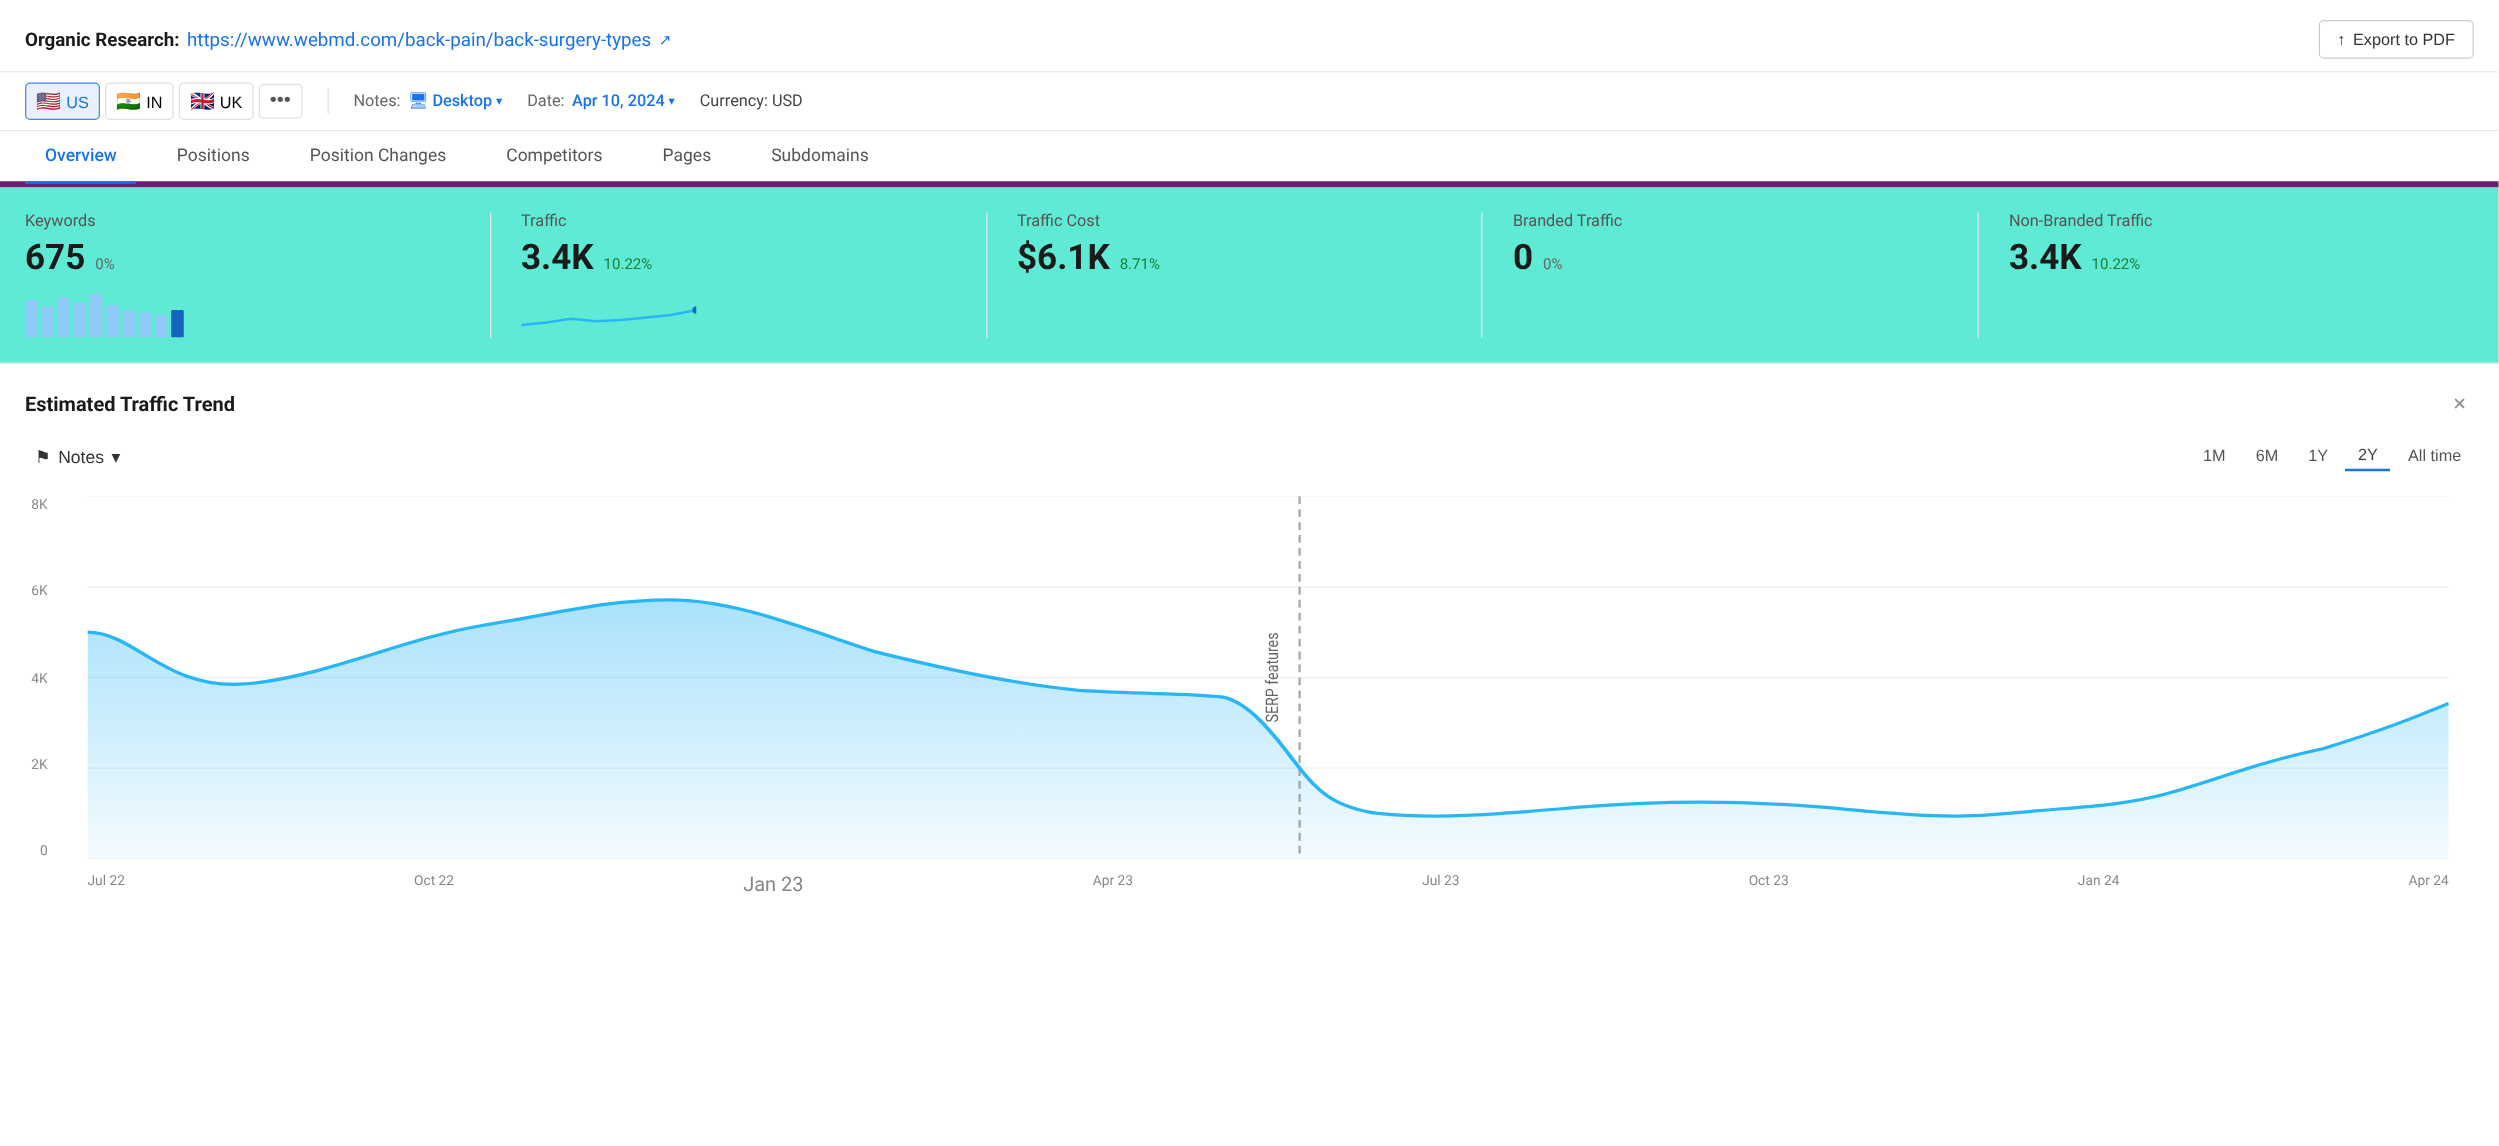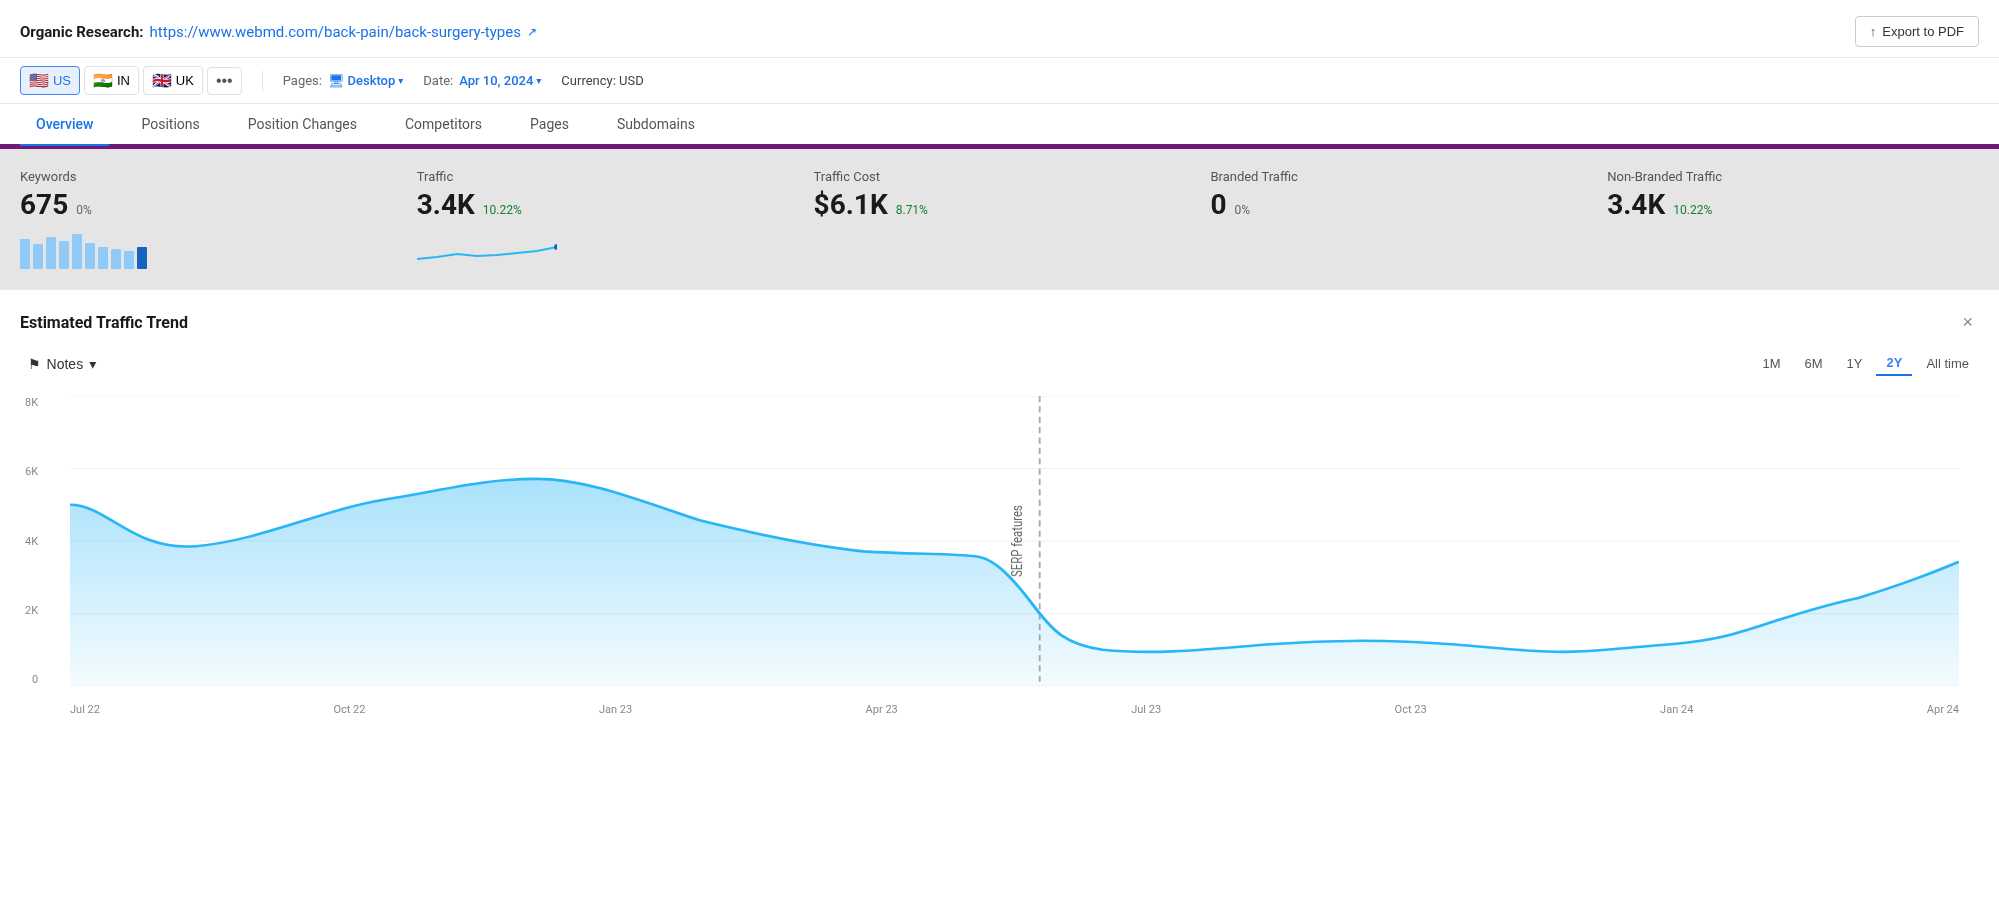--- a/index.html
+++ b/index.html
@@ -21,39 +21,39 @@
     .toolbar-divider { width: 1px; height: 20px; background: #e0e0e0; }
     .toolbar-item { display: flex; align-items: center; gap: 6px; font-size: 13px; color: #444; }
     .toolbar-item .label { color: #666; }
     .toolbar-item .value { color: #1a73e8; font-weight: 500; cursor: pointer; display: flex; align-items: center; gap: 3px; }
     .toolbar-item .value .chevron { font-size: 10px; }
 
     .nav-tabs { padding: 0 20px; border-bottom: 5px solid #701a75; display: flex; gap: 16px; }
     .nav-tab { padding: 12px 16px; font-size: 14px; color: #555; cursor: pointer; border-bottom: 2px solid transparent; margin-bottom: -2px; white-space: nowrap; }
     .nav-tab.active { color: #1a73e8; border-bottom-color: #1a73e8; font-weight: 500; }
 
-    .metrics-bar { display: flex; padding: 20px; gap: 0; border-bottom: 1px solid #e8e8e8; background: #e5e5e5; }
+    .metrics-bar { display: flex; padding: 20px; gap: 0; border-bottom: 1px solid #e8e8e8; background: #5eead4; }
     .metric-card { flex: 1; padding: 0 24px 0 0; border-right: 1px solid #e8e8e8; margin-right: 24px; }
     .metric-card:last-child { border-right: none; margin-right: 0; }
     .metric-label { font-size: 13px; color: #555; margin-bottom: 4px; }
     .metric-value-row { display: flex; align-items: baseline; gap: 8px; margin-bottom: 8px; text-align: center; }
     .metric-value { font-size: 28px; font-weight: 700; color: #1a1a1a; }
     .metric-change { font-size: 12px; color: #666; }
     .metric-change.positive { color: #188038; }
     .metric-mini-chart { height: 40px; width: 140px; }
 
     .chart-section { padding: 20px; position: relative; }
     .chart-header { display: flex; align-items: center; justify-content: space-between; margin-bottom: 16px; }
     .chart-title { font-size: 16px; font-weight: 700; text-align: center; }
     .close-btn { background: none; border: none; cursor: pointer; font-size: 18px; color: #888; padding: 2px 6px; }
     .chart-controls { display: flex; align-items: center; justify-content: space-between; margin-bottom: 20px; }
     .notes-btn { display: flex; align-items: center; gap: 6px; border: none; background: none; cursor: pointer; font-size: 14px; color: #333; padding: 4px 8px; }
     .time-filters { display: flex; gap: 4px; }
     .time-btn { padding: 4px 10px; border: none; background: none; cursor: pointer; font-size: 13px; color: #555; border-radius: 3px; }
-    .time-btn.active { color: #3b82f6; font-weight: 700; border-bottom: 2px solid #1a73e8; border-radius: 0; }
+    .time-btn.active { color: #404040; font-weight: 400; border-bottom: 2px solid #1a73e8; border-radius: 0; }
   </style>
 </head>
 <body>
 
 <div class="header">
   <div class="header-left">
     <span class="header-title">Organic Research:</span>
     <a class="header-url" href="#" style="text-decoration:none;">https://www.webmd.com/back-pain/back-surgery-types</a>
     <span class="external-icon">↗</span>
   </div>
@@ -74,21 +74,21 @@
       <span>IN</span>
     </button>
     <button class="flag-btn">
       <span class="flag">🇬🇧</span>
       <span>UK</span>
     </button>
     <button class="more-btn">•••</button>
   </div>
   <div class="toolbar-divider"></div>
   <div class="toolbar-item">
-    <span class="label">Pages:</span>
+    <span class="label">Notes:</span>
     <span class="value">
       <span>🖥</span>
       <span>Desktop</span>
       <span class="chevron">▾</span>
     </span>
   </div>
   <div class="toolbar-item">
     <span class="label">Date:</span>
     <span class="value">
       <span>Apr 10, 2024</span>
@@ -218,21 +218,21 @@
           <stop offset="100%" stop-color="#29b6f6" stop-opacity="0.05"></stop>
         </linearGradient>
       </defs>
       <path d="M0,105 C30,105 50,150 100,145 C150,140 200,110 250,100 C300,90 330,80 370,80 C410,80 450,100 500,120 C550,135 590,145 630,150 C670,153 700,152 720,155 C740,158 760,195 770,210 C780,225 790,240 820,245 C860,250 900,245 950,240 C1000,235 1050,235 1100,240 C1150,245 1180,250 1220,245 C1260,240 1290,240 1320,230 C1350,220 1380,205 1420,195 C1460,180 1480,170 1500,160 L1500,280 L0,280 Z" fill="url(#areaGrad)"></path>
       <path d="M0,105 C30,105 50,150 100,145 C150,140 200,110 250,100 C300,90 330,80 370,80 C410,80 450,100 500,120 C550,135 590,145 630,150 C670,153 700,152 720,155 C740,158 760,195 770,210 C780,225 790,240 820,245 C860,250 900,245 950,240 C1000,235 1050,235 1100,240 C1150,245 1180,250 1220,245 C1260,240 1290,240 1320,230 C1350,220 1380,205 1420,195 C1460,180 1480,170 1500,160" fill="none" stroke="#29b6f6" stroke-width="2.5"></path>
     </svg>
 
     <div style="position:absolute;bottom:0;left:0;right:0;display:flex;justify-content:space-between;">
       <span style="font-size:11px;color:#888;">Jul 22</span>
       <span style="font-size:11px;color:#888;">Oct 22</span>
-      <span style="font-size:11px;color:#888;">Jan 23</span>
+      <span style="font-size:16px;color:#888;">Jan 23</span>
       <span style="font-size:11px;color:#888;">Apr 23</span>
       <span style="font-size:11px;color:#888;">Jul 23</span>
       <span style="font-size:11px;color:#888;">Oct 23</span>
       <span style="font-size:11px;color:#888;">Jan 24</span>
       <span style="font-size:11px;color:#888;">Apr 24</span>
     </div>
   </div>
 </div>
 
 </body></html>

